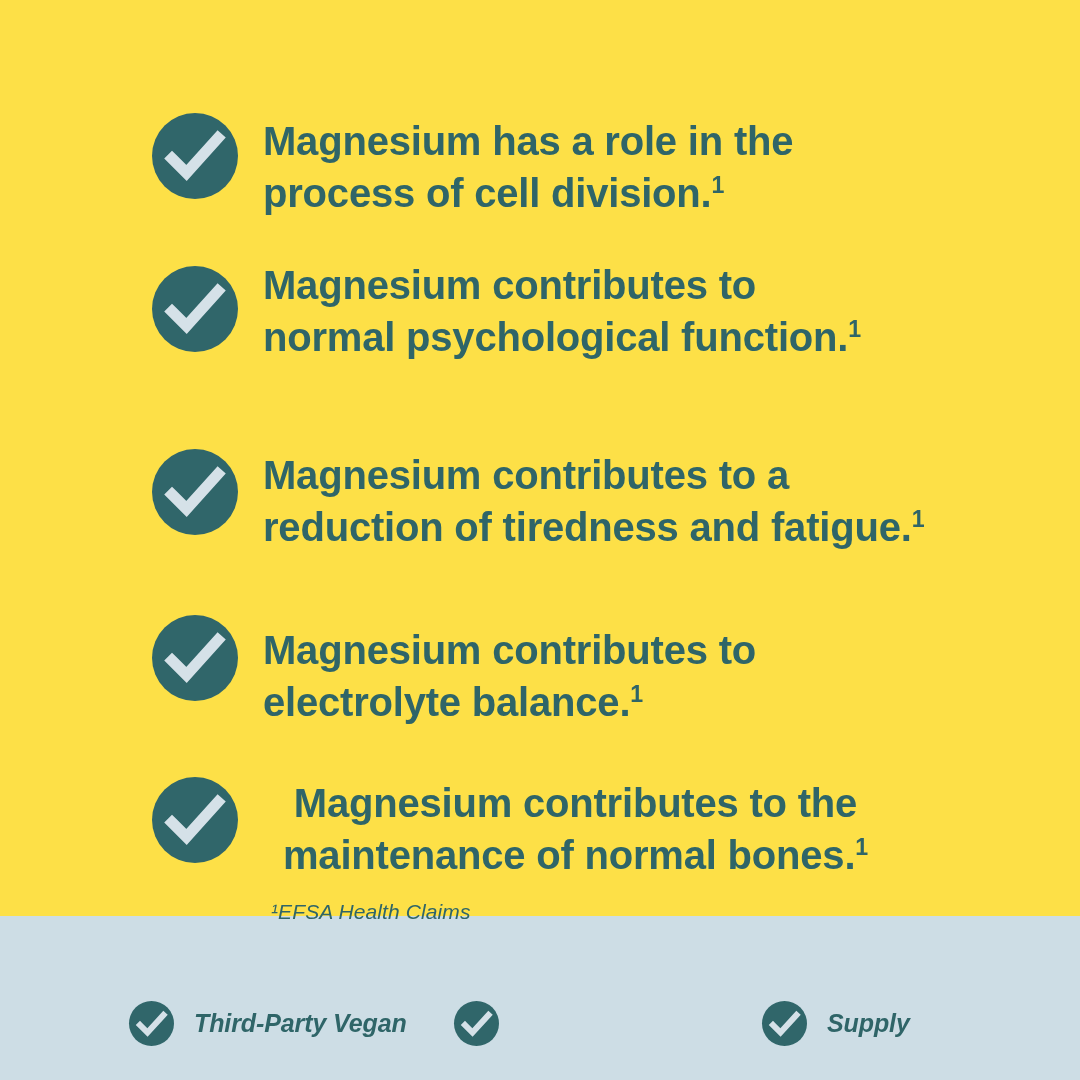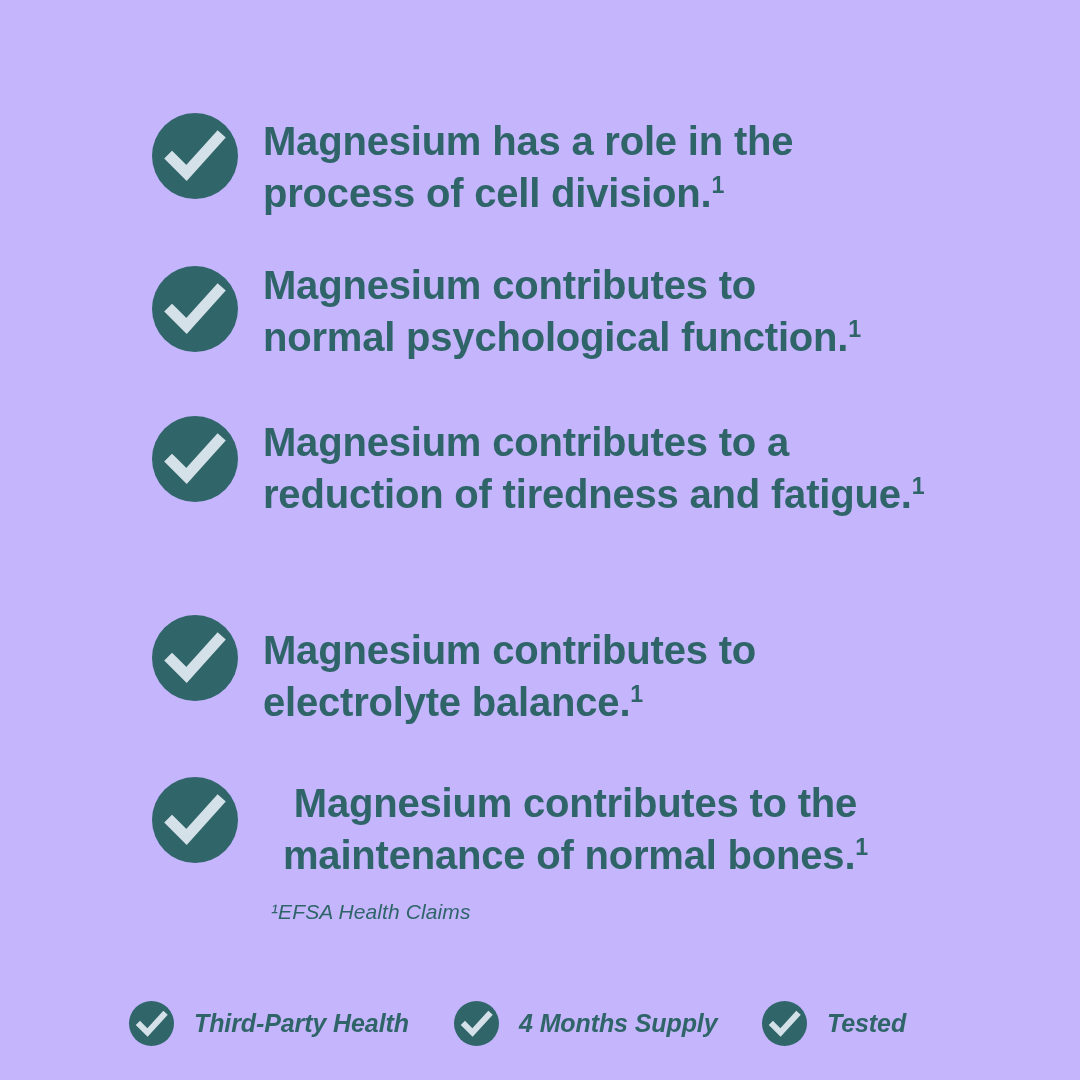--- a/index.html
+++ b/index.html
@@ -11,22 +11,22 @@
     height: 1080px;
     background: #cddde5;
     font-family: "Liberation Sans", sans-serif;
     overflow: hidden;
     position: relative;
   }
 
   .canvas {
     position: relative;
     width: 1080px;
-    height: 1080px;
-    background: #c4b5fd;
+    height: 916px;
+    background: #fde047;
   }
 
   
   .claims {
     position: absolute;
     left: 0;
     top: 0;
     width: 1080px;
   }
 
@@ -140,21 +140,21 @@
       </div>
       <div class="claim-row" style="left: 152px; top: 266px;">
         <div class="check-badge">
           <svg viewBox="0 0 86 86" aria-hidden="true">
             <path d="M20 45.5 L34.5 60 L66 25" fill="none" stroke="#d5e1e8" stroke-width="11" stroke-linecap="square" stroke-linejoin="miter"></path>
           </svg>
         </div>
         <div class="claim-text italic" style="margin-left: 25px; margin-top: -7px;">Magnesium contributes to
 normal psychological function.<sup>1</sup></div>
       </div>
-      <div class="claim-row" style="left: 152px; top: 416px;">
+      <div class="claim-row" style="left: 152px; top: 449px;">
         <div class="check-badge">
           <svg viewBox="0 0 86 86" aria-hidden="true">
             <path d="M20 45.5 L34.5 60 L66 25" fill="none" stroke="#d5e1e8" stroke-width="11" stroke-linecap="square" stroke-linejoin="miter"></path>
           </svg>
         </div>
         <div class="claim-text italic" style="margin-left: 25px; margin-top: 0px;">Magnesium contributes to a
 reduction of tiredness and fatigue.<sup>1</sup></div>
       </div>
       <div class="claim-row" style="left: 152px; top: 615px;">
         <div class="check-badge">
@@ -178,33 +178,32 @@
 
   <div class="footnote">¹EFSA Health Claims</div>
 
   <div class="badge-strip">
       <div class="badge" style="left: 129px;">
         <span class="mini-check">
           <svg viewBox="0 0 45 45" aria-hidden="true">
             <path d="M11 24 L18.5 31.5 L34.5 14" fill="none" stroke="#d5e1e8" stroke-width="6" stroke-linecap="square" stroke-linejoin="miter"></path>
           </svg>
         </span>
-        <span class="badge-label">Third-Party Health</span>
+        <span class="badge-label">Third-Party Vegan</span>
       </div>
       <div class="badge" style="left: 454px;">
         <span class="mini-check">
           <svg viewBox="0 0 45 45" aria-hidden="true">
             <path d="M11 24 L18.5 31.5 L34.5 14" fill="none" stroke="#d5e1e8" stroke-width="6" stroke-linecap="square" stroke-linejoin="miter"></path>
           </svg>
         </span>
-        <span class="badge-label">4 Months Supply</span>
       </div>
       <div class="badge" style="left: 762px;">
         <span class="mini-check">
           <svg viewBox="0 0 45 45" aria-hidden="true">
             <path d="M11 24 L18.5 31.5 L34.5 14" fill="none" stroke="#d5e1e8" stroke-width="6" stroke-linecap="square" stroke-linejoin="miter"></path>
           </svg>
         </span>
-        <span class="badge-label">Tested</span>
+        <span class="badge-label">Supply</span>
       </div>
     </div>
 
 </div>
 
 </body></html>

